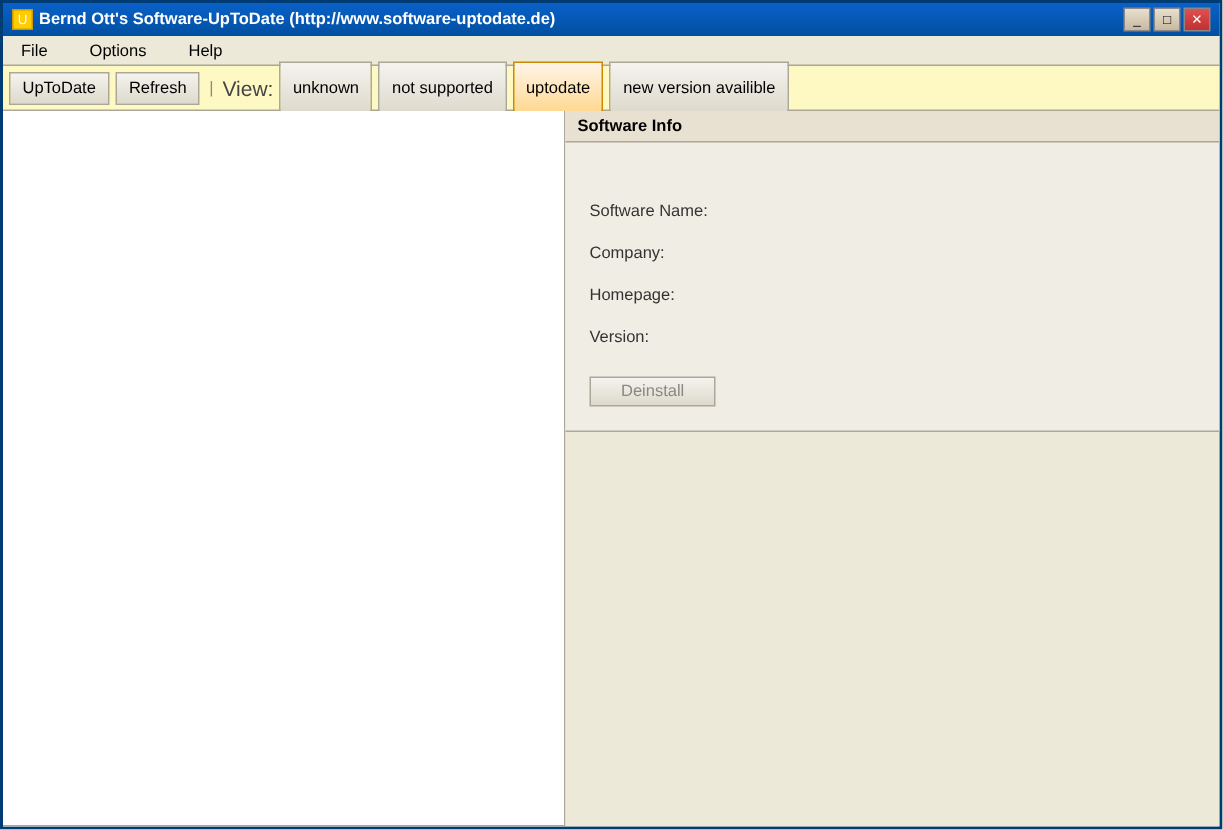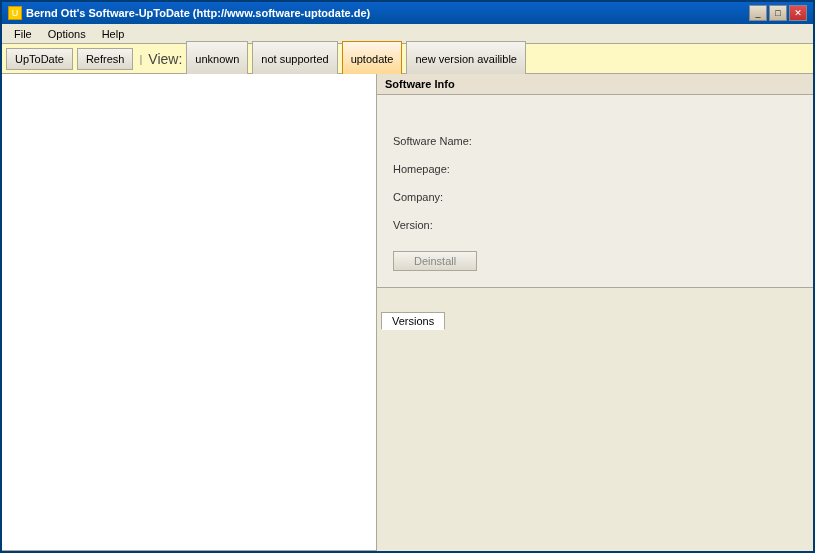--- a/index.html
+++ b/index.html
@@ -77,21 +77,21 @@
       background: linear-gradient(to bottom, #e05050, #c03030);
       color: white;
     }
 
     
     .menu-bar {
       background: #ece9d8;
       border-bottom: 1px solid #aca899;
       padding: 2px 4px;
       display: flex;
-      gap: 0;
+      gap: 12px;
       flex-shrink: 0;
       height: 20px;
       align-items: center;
     }
 
     .menu-item {
       padding: 2px 8px;
       cursor: pointer;
       font-size: 11px;
     }
@@ -306,28 +306,25 @@
     <div class="left-panel">
       <div class="list-area"></div>
     </div>
 
     <div class="right-panel">
 
       <div class="software-info">
         <div class="software-info-header">Software Info</div>
         <div class="software-info-body">
           <div class="info-row">Software Name:</div>
+          <div class="info-row">Company:</div>
           <div class="info-row">Homepage:</div>
-          <div class="info-row">Company:</div>
           <div class="info-row">Version:</div>
           <button class="deinstall-btn" disabled="">Deinstall</button>
         </div>
       </div>
 
       <div class="versions-section">
-        <div class="versions-tab-bar">
-          <div class="versions-tab active">Versions</div>
-        </div>
       </div>
 
     </div>
   </div>
 </div>
 
 </body></html>

